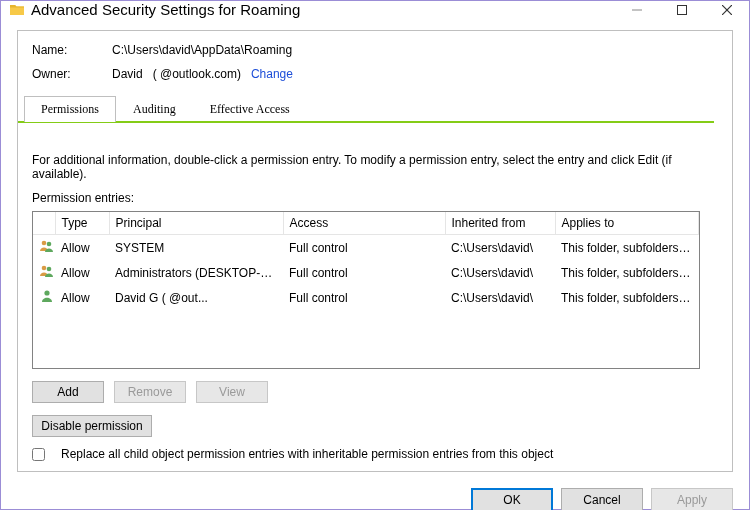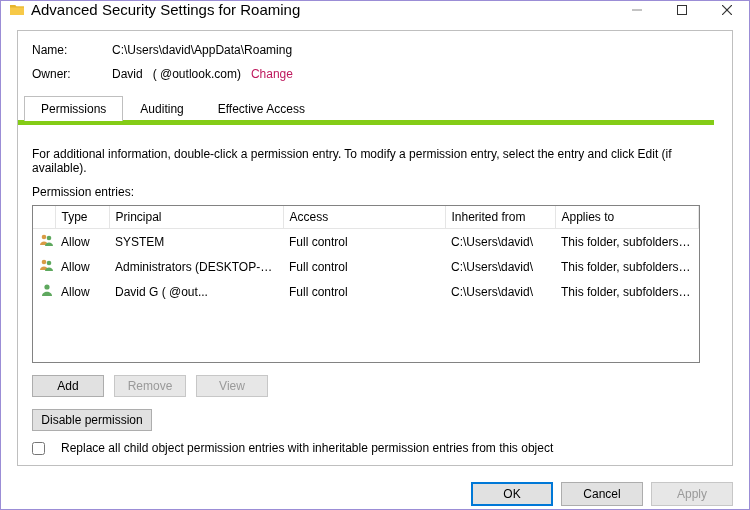--- a/index.html
+++ b/index.html
@@ -74,29 +74,30 @@
   .meta-label {
     width: 80px;
   }
   .meta-value {
     flex: 1;
     display: flex;
     align-items: center;
     gap: 10px;
   }
   .link {
-    color: #be185d;
+    color: #1d4ed8;
     cursor: pointer;
   }
   .tabs {
     display: flex;
-    border-bottom: 5px solid #84cc16;
-    margin: 8px -14px;
+    border-bottom: 2px solid #84cc16;
+    margin: 16px -14px;
     padding-left: 6px;
     margin-top: 4px;
+    font-family: Liberation Serif, serif;
   }
   .tab {
     padding: 5px 16px;
     border: 1px solid transparent;
     border-bottom: none;
     cursor: default;
     position: relative;
     top: 1px;
     background: transparent;
   }

